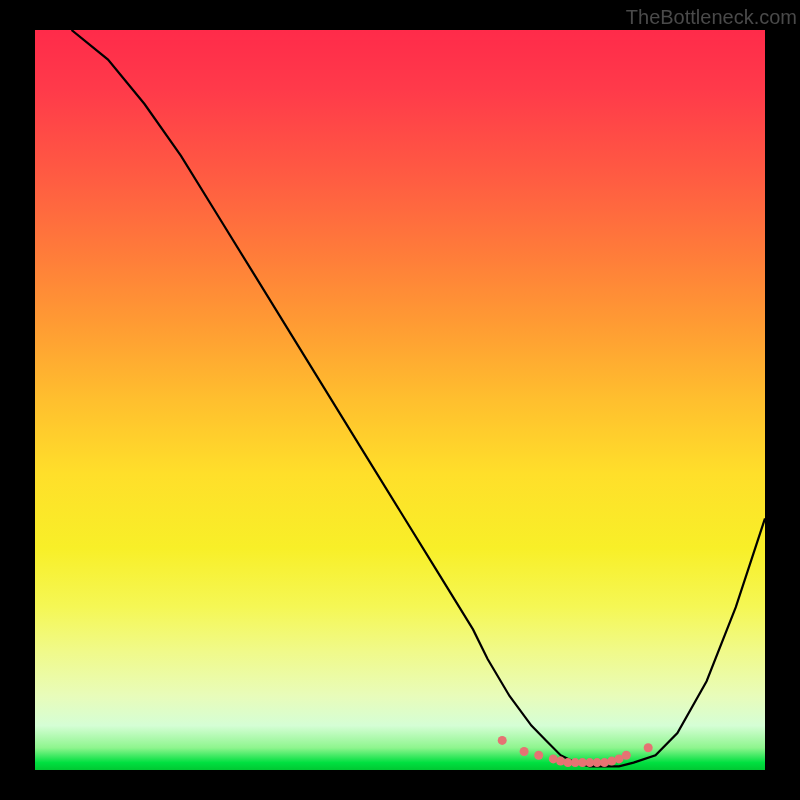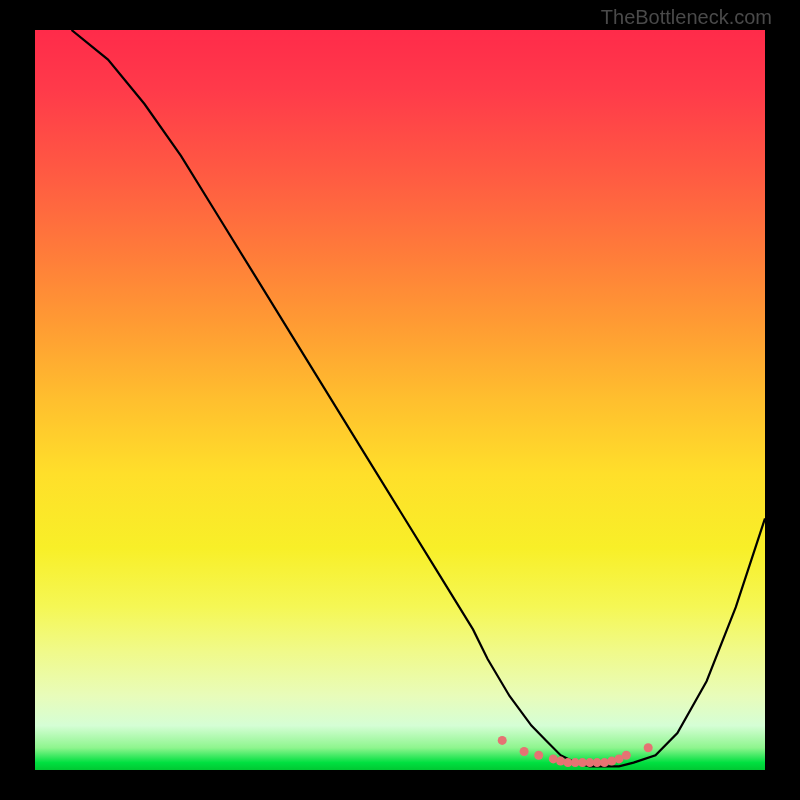--- a/index.html
+++ b/index.html
@@ -6,21 +6,21 @@
   body {
     width: 800px;
     height: 800px;
     background: #000;
     position: relative;
     font-family: Arial, sans-serif;
   }
   .watermark {
     position: absolute;
     top: 6px;
-    right: 28px;
+    right: 3px;
     color: #4a4a4a;
     font-size: 20px;
     font-weight: 500;
     z-index: 10;
   }
   .plot-area {
     position: absolute;
     left: 35px;
     top: 30px;
     width: 730px;

